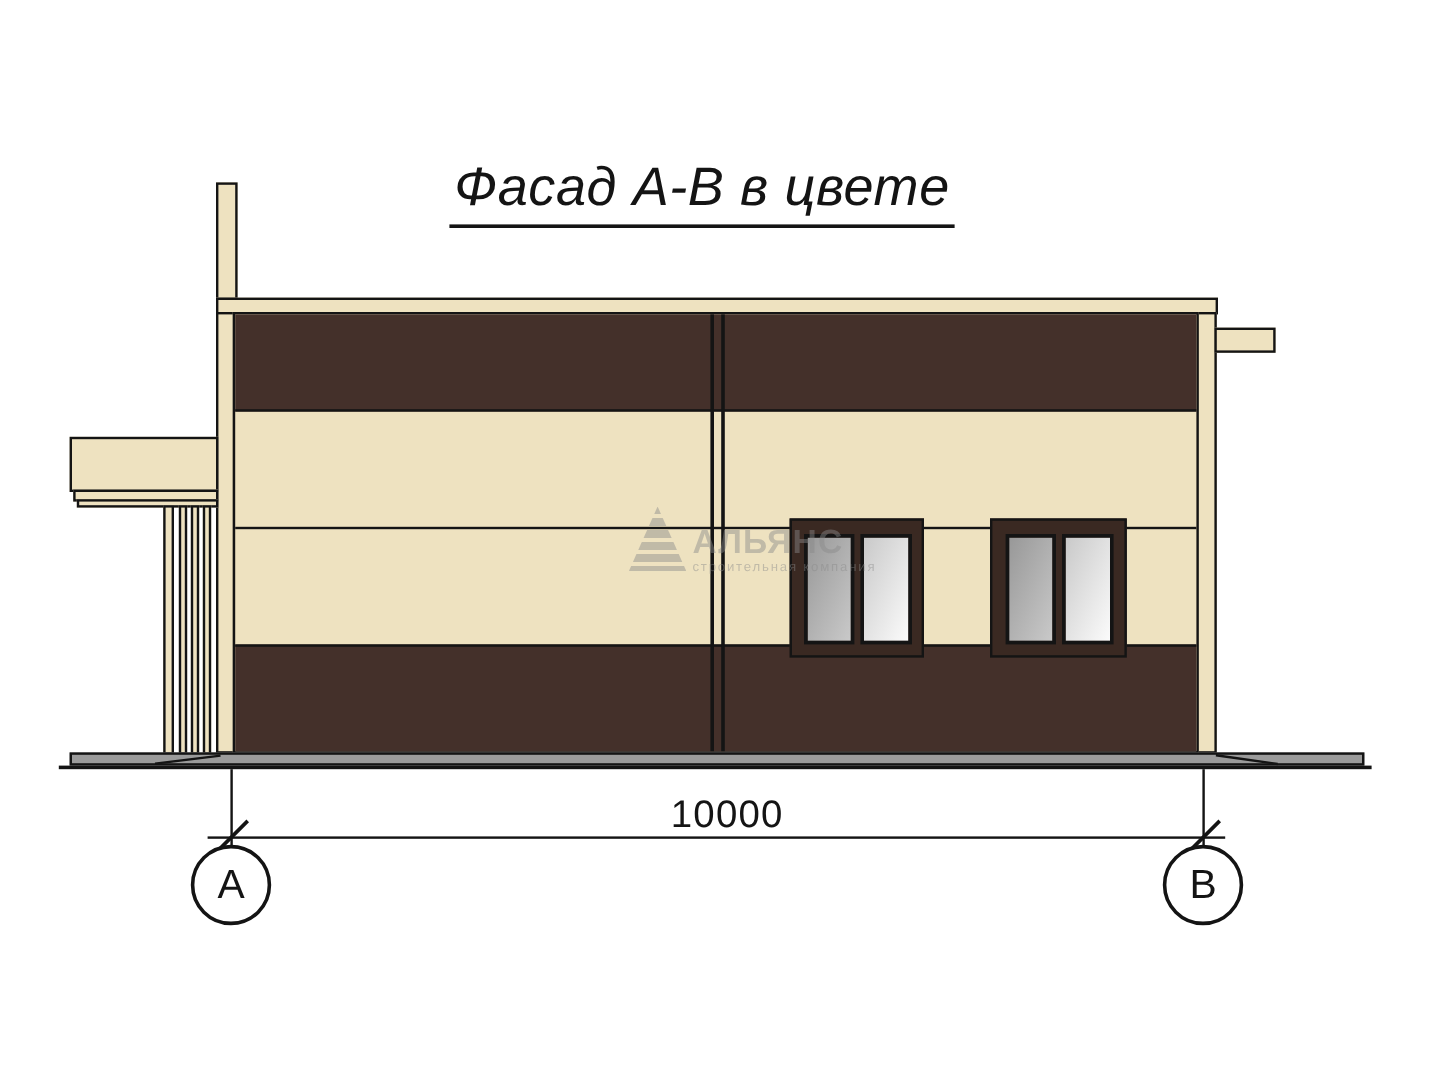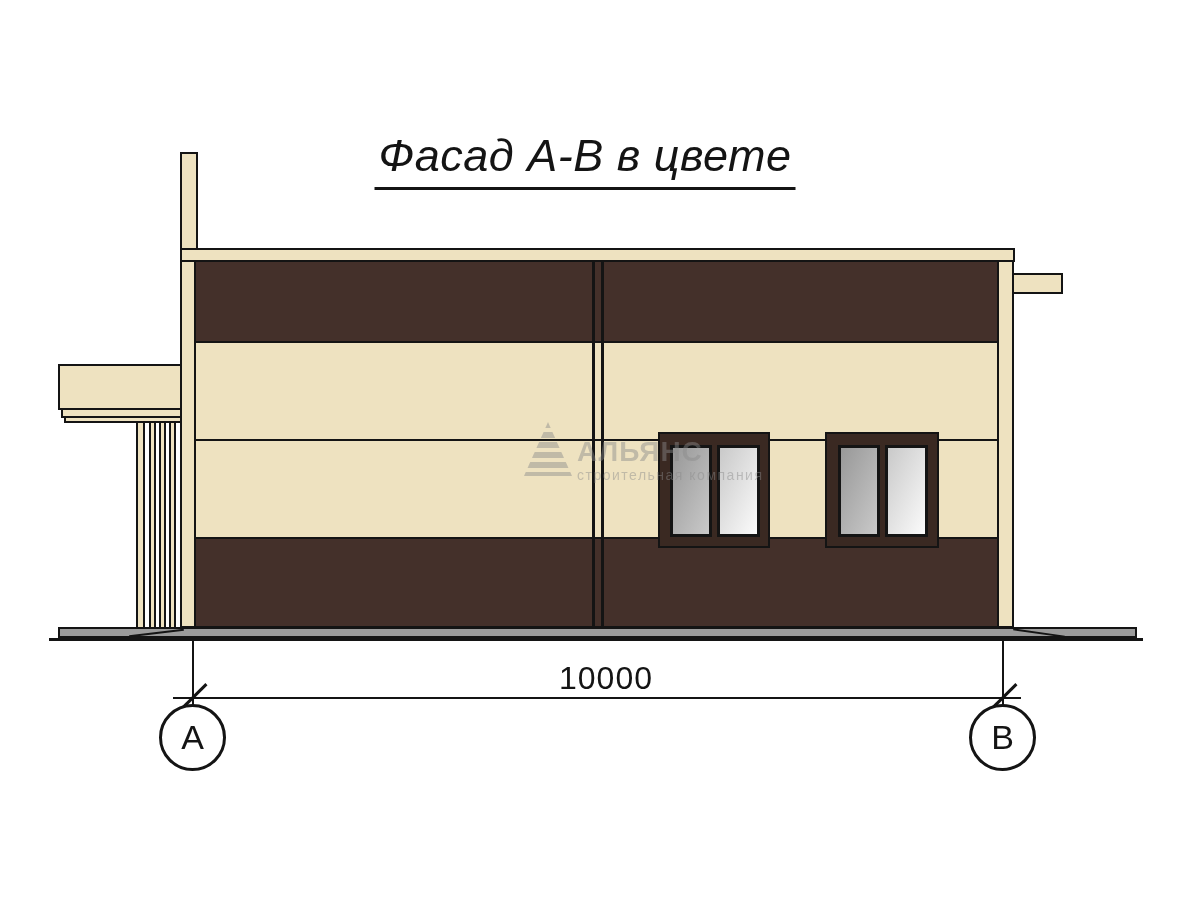--- a/index.html
+++ b/index.html
@@ -62,21 +62,21 @@
   }
   .axis-a{left:159px;} .axis-b{left:969px;}
   
   .watermark{left:0;top:0;width:955px;height:900px;opacity:0.45;pointer-events:none;color:var(--watermark-gray);}
   .wm-triangle{
     left:524px;top:422px;width:48px;height:54px;
     background:repeating-linear-gradient(to bottom,var(--watermark-gray) 0 6px,transparent 6px 10px);
     clip-path:polygon(50% 0,100% 100%,0 100%);
   }
   .wm-name{left:577px;top:436px;font-size:28px;font-weight:bold;letter-spacing:1px;}
-  .wm-tagline{left:577px;top:467px;font-size:14px;letter-spacing:1.5px;}
+  .wm-tagline{left:577px;top:467px;font-size:11px;letter-spacing:1.5px;}
 </style>
 </head>
 <body>
 
 <div class="canvas">
 
   <div class="abs title">Фасад А-В в цвете</div>
 
   <div class="abs chimney outlined"></div>
   <div class="abs roof-band outlined"></div>

